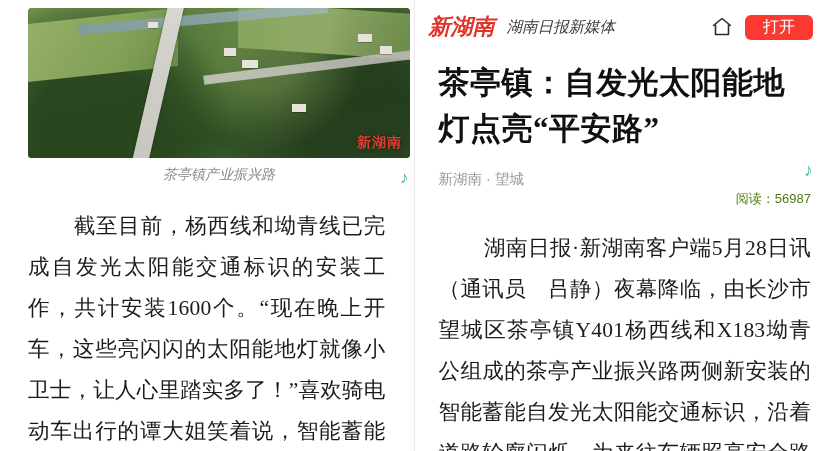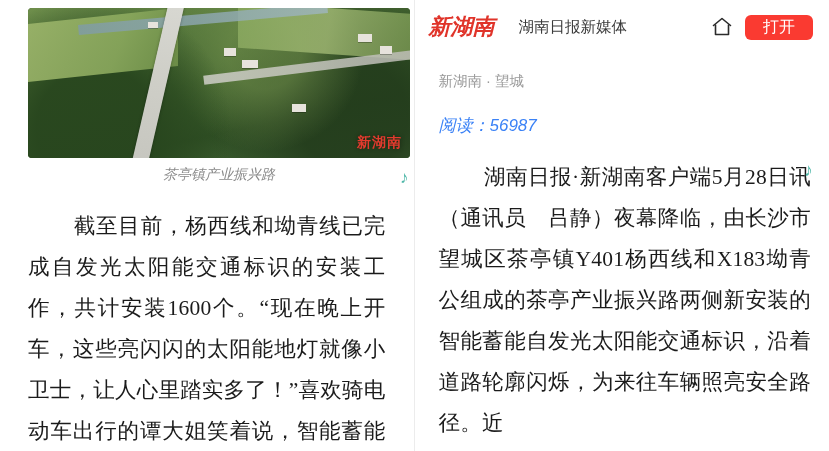--- a/index.html
+++ b/index.html
@@ -155,21 +155,22 @@
     font-size: 22px;
     color: #e0342a;
     letter-spacing: 0px;
     white-space: nowrap;
     font-style: italic;
   }
   .brand-sub {
     font-size: 15.5px;
     color: #3a3a3a;
     white-space: nowrap;
-    margin-left: 14px;
+    margin-left: 2px;
+    font-style: italic;
   }
   .topbar-spacer { flex: 1; }
   .home-icon {
     width: 26px;
     height: 26px;
     display: flex;
     align-items: center;
     justify-content: center;
     color: #2b2b2b;
   }
@@ -190,33 +191,31 @@
     font-size: 31px;
     line-height: 46px;
     color: #101010;
     letter-spacing: .5px;
   }
   .meta-row {
     margin: 16px 18px 0 24px;
     display: flex;
     align-items: flex-start;
     justify-content: space-between;
-    flex-direction: column;
   }
   .meta-left {
     font-size: 14.5px;
     color: #9a9a9a;
     line-height: 22px;
   }
   .meta-right {
-    font-size: 17px;
-    color: #3b82f6;
+    font-size: 13px;
+    color: #4d7c0f;
     padding-top: 22px;
     white-space: nowrap;
-    font-style: italic;
   }
   .note-right {
     position: absolute;
     right: 16px;
     top: 160px;
     font-size: 18px;
     color: #4eb7a8;
   }
   .body-right {
     margin: 20px 18px 0 24px;
@@ -268,20 +267,21 @@
       <div class="topbar-spacer"></div>
       <div class="home-icon">
         <svg width="24" height="24" viewBox="0 0 24 24" fill="none" stroke="#2b2b2b" stroke-width="1.6" stroke-linejoin="round" stroke-linecap="round">
           <path d="M3.5 10.5 12 3.5l8.5 7"></path>
           <path d="M5.5 10v9.5h13V10"></path>
         </svg>
       </div>
       <button class="open-btn">打开</button>
     </div>
 
+    <div class="headline">茶亭镇：自发光太阳能地灯点亮“平安路”</div>
 
     <div class="meta-row">
       <div class="meta-left">
         <div>新湖南 · 望城</div>
       </div>
       <div class="meta-right">阅读：56987</div>
     </div>
 
     <div class="note-right">♪</div>
 

